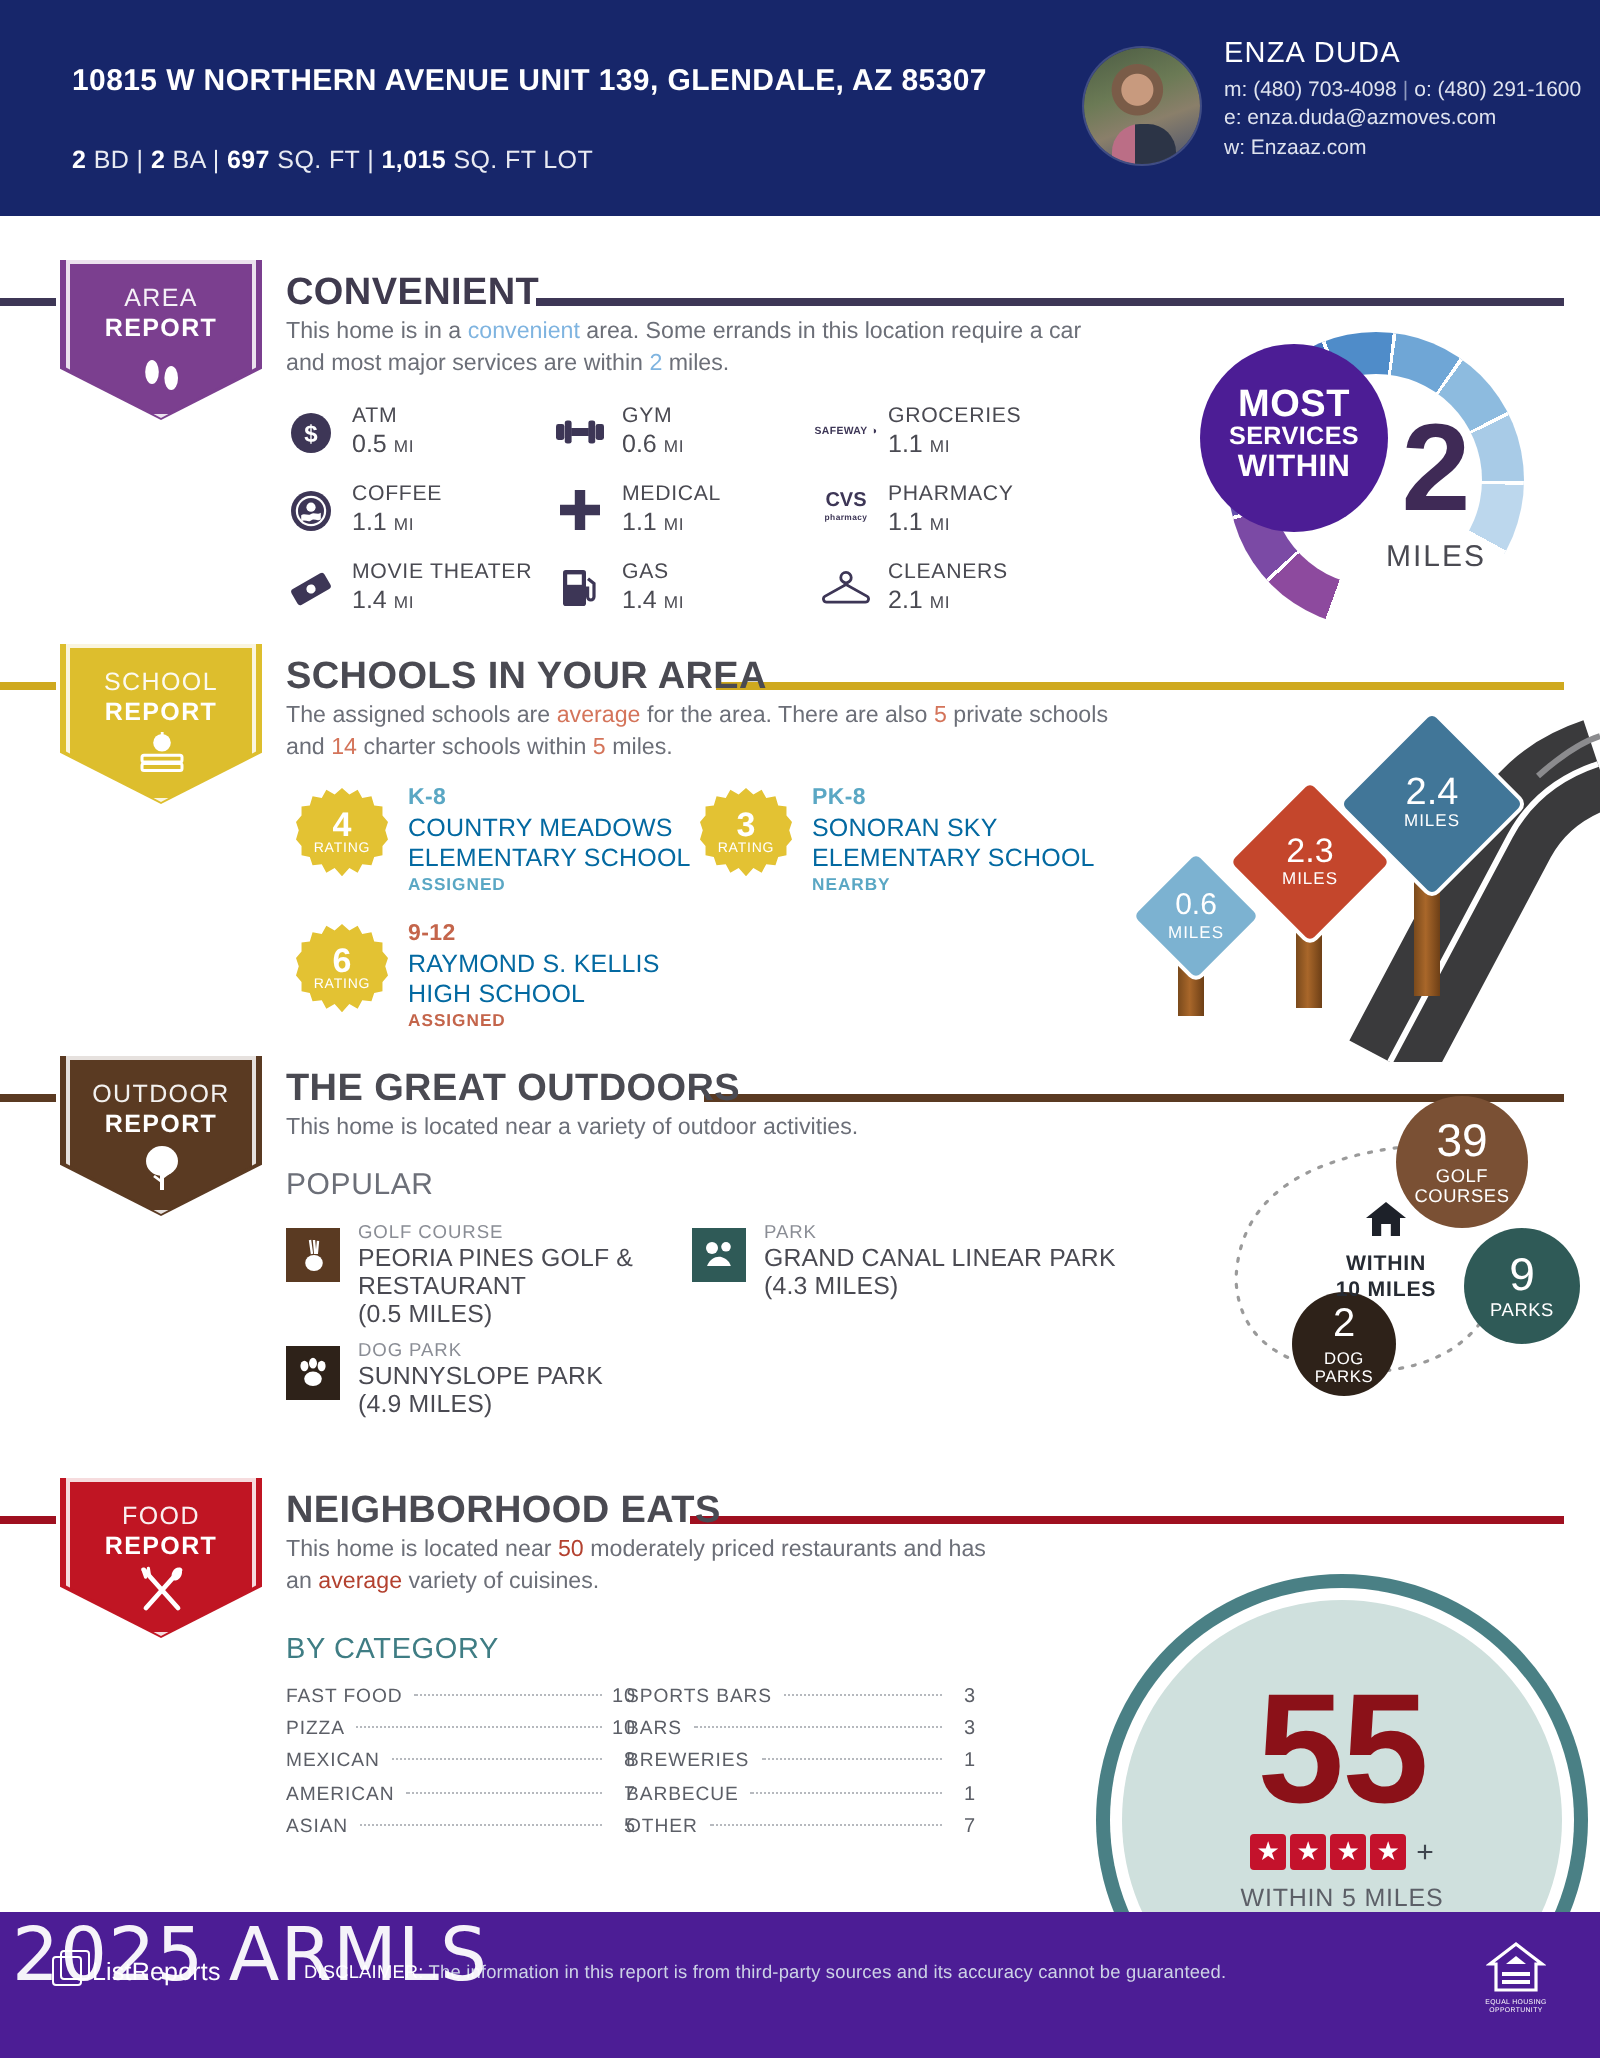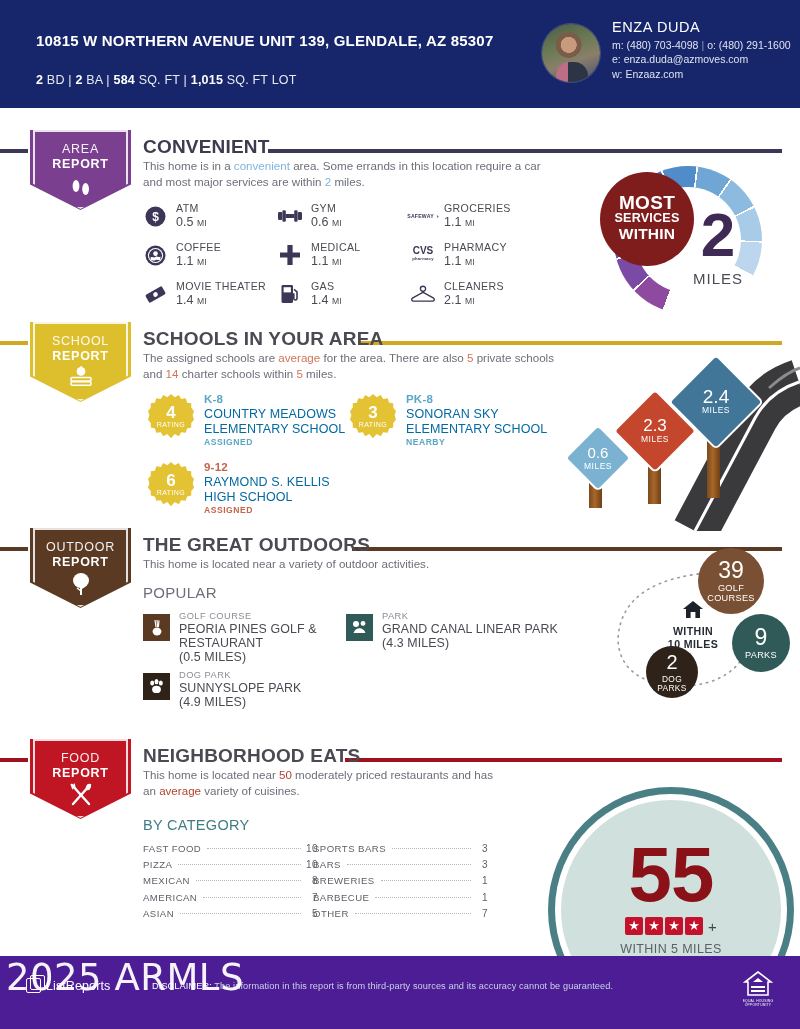--- a/index.html
+++ b/index.html
@@ -65,21 +65,21 @@
   .donut-wrap{position:absolute;left:600px;top:36px;width:180px;height:152px;}
   .donut{position:absolute;left:14px;top:0;width:148px;height:148px;border-radius:50%;
       background:conic-gradient(from 200deg,
         #8d4a9e 0deg 28deg,#7b4aa5 28deg 56deg,#6450ad 56deg 84deg,
         #4f5cb5 84deg 112deg,#4473bf 112deg 140deg,#4f8cc9 140deg 168deg,
         #6fa6d6 168deg 196deg,#8dbbdf 196deg 224deg,#a8cbe7 224deg 252deg,
         #bcd7ed 252deg 280deg,#ffffff 280deg 360deg);}
   .donut::after{content:"";position:absolute;left:21px;top:21px;width:106px;height:106px;border-radius:50%;background:#fff;}
   .donut-seg-gap{position:absolute;inset:0;border-radius:50%;
       background:repeating-conic-gradient(from 200deg,rgba(255,255,255,0) 0deg 26.5deg,#ffffff 26.5deg 28deg);}
-  .donut-badge{position:absolute;left:0px;top:6px;width:94px;height:94px;border-radius:50%;background:#7f1d1d;
+  .donut-badge{position:absolute;left:0px;top:6px;width:94px;height:94px;border-radius:50%;background:#4c1d95;
       color:#fff;text-align:center;}
   .donut-badge .a{position:absolute;left:0;right:0;top:20px;font-size:19px;font-weight:bold;letter-spacing:.3px;}
   .donut-badge .b{position:absolute;left:0;right:0;top:39px;font-size:12.6px;font-weight:bold;letter-spacing:.2px;}
   .donut-badge .c{position:absolute;left:0;right:0;top:53px;font-size:15.5px;font-weight:bold;letter-spacing:.2px;}
   .donut-num{position:absolute;left:78px;top:38px;width:80px;text-align:center;font-size:62px;font-weight:bold;color:#3f2a56;line-height:62px;}
   .donut-unit{position:absolute;left:78px;top:104px;width:80px;text-align:center;font-size:15px;color:#4a4a52;letter-spacing:1px;}
 
   
   #sec-school{top:322px;}
   #sec-school .rule{background:#cfa91f;}
@@ -165,21 +165,21 @@
 
   <div class="header">
     <div class="addr">10815 W NORTHERN AVENUE UNIT 139, GLENDALE, AZ 85307</div>
     <div class="specs">
       <b>2</b>
       <span>BD</span>
       <span>|</span>
       <b>2</b>
       <span>BA</span>
       <span>|</span>
-      <b>584</b>
+      <b>697</b>
       <span>SQ. FT</span>
       <span>|</span>
       <b>1,015</b>
       <span>SQ. FT LOT</span>
     </div>
     <div class="agent-photo">
         <div class="torso"></div>
       </div>
     <div class="agent-info">
       <div class="agent-name">ENZA DUDA</div>

